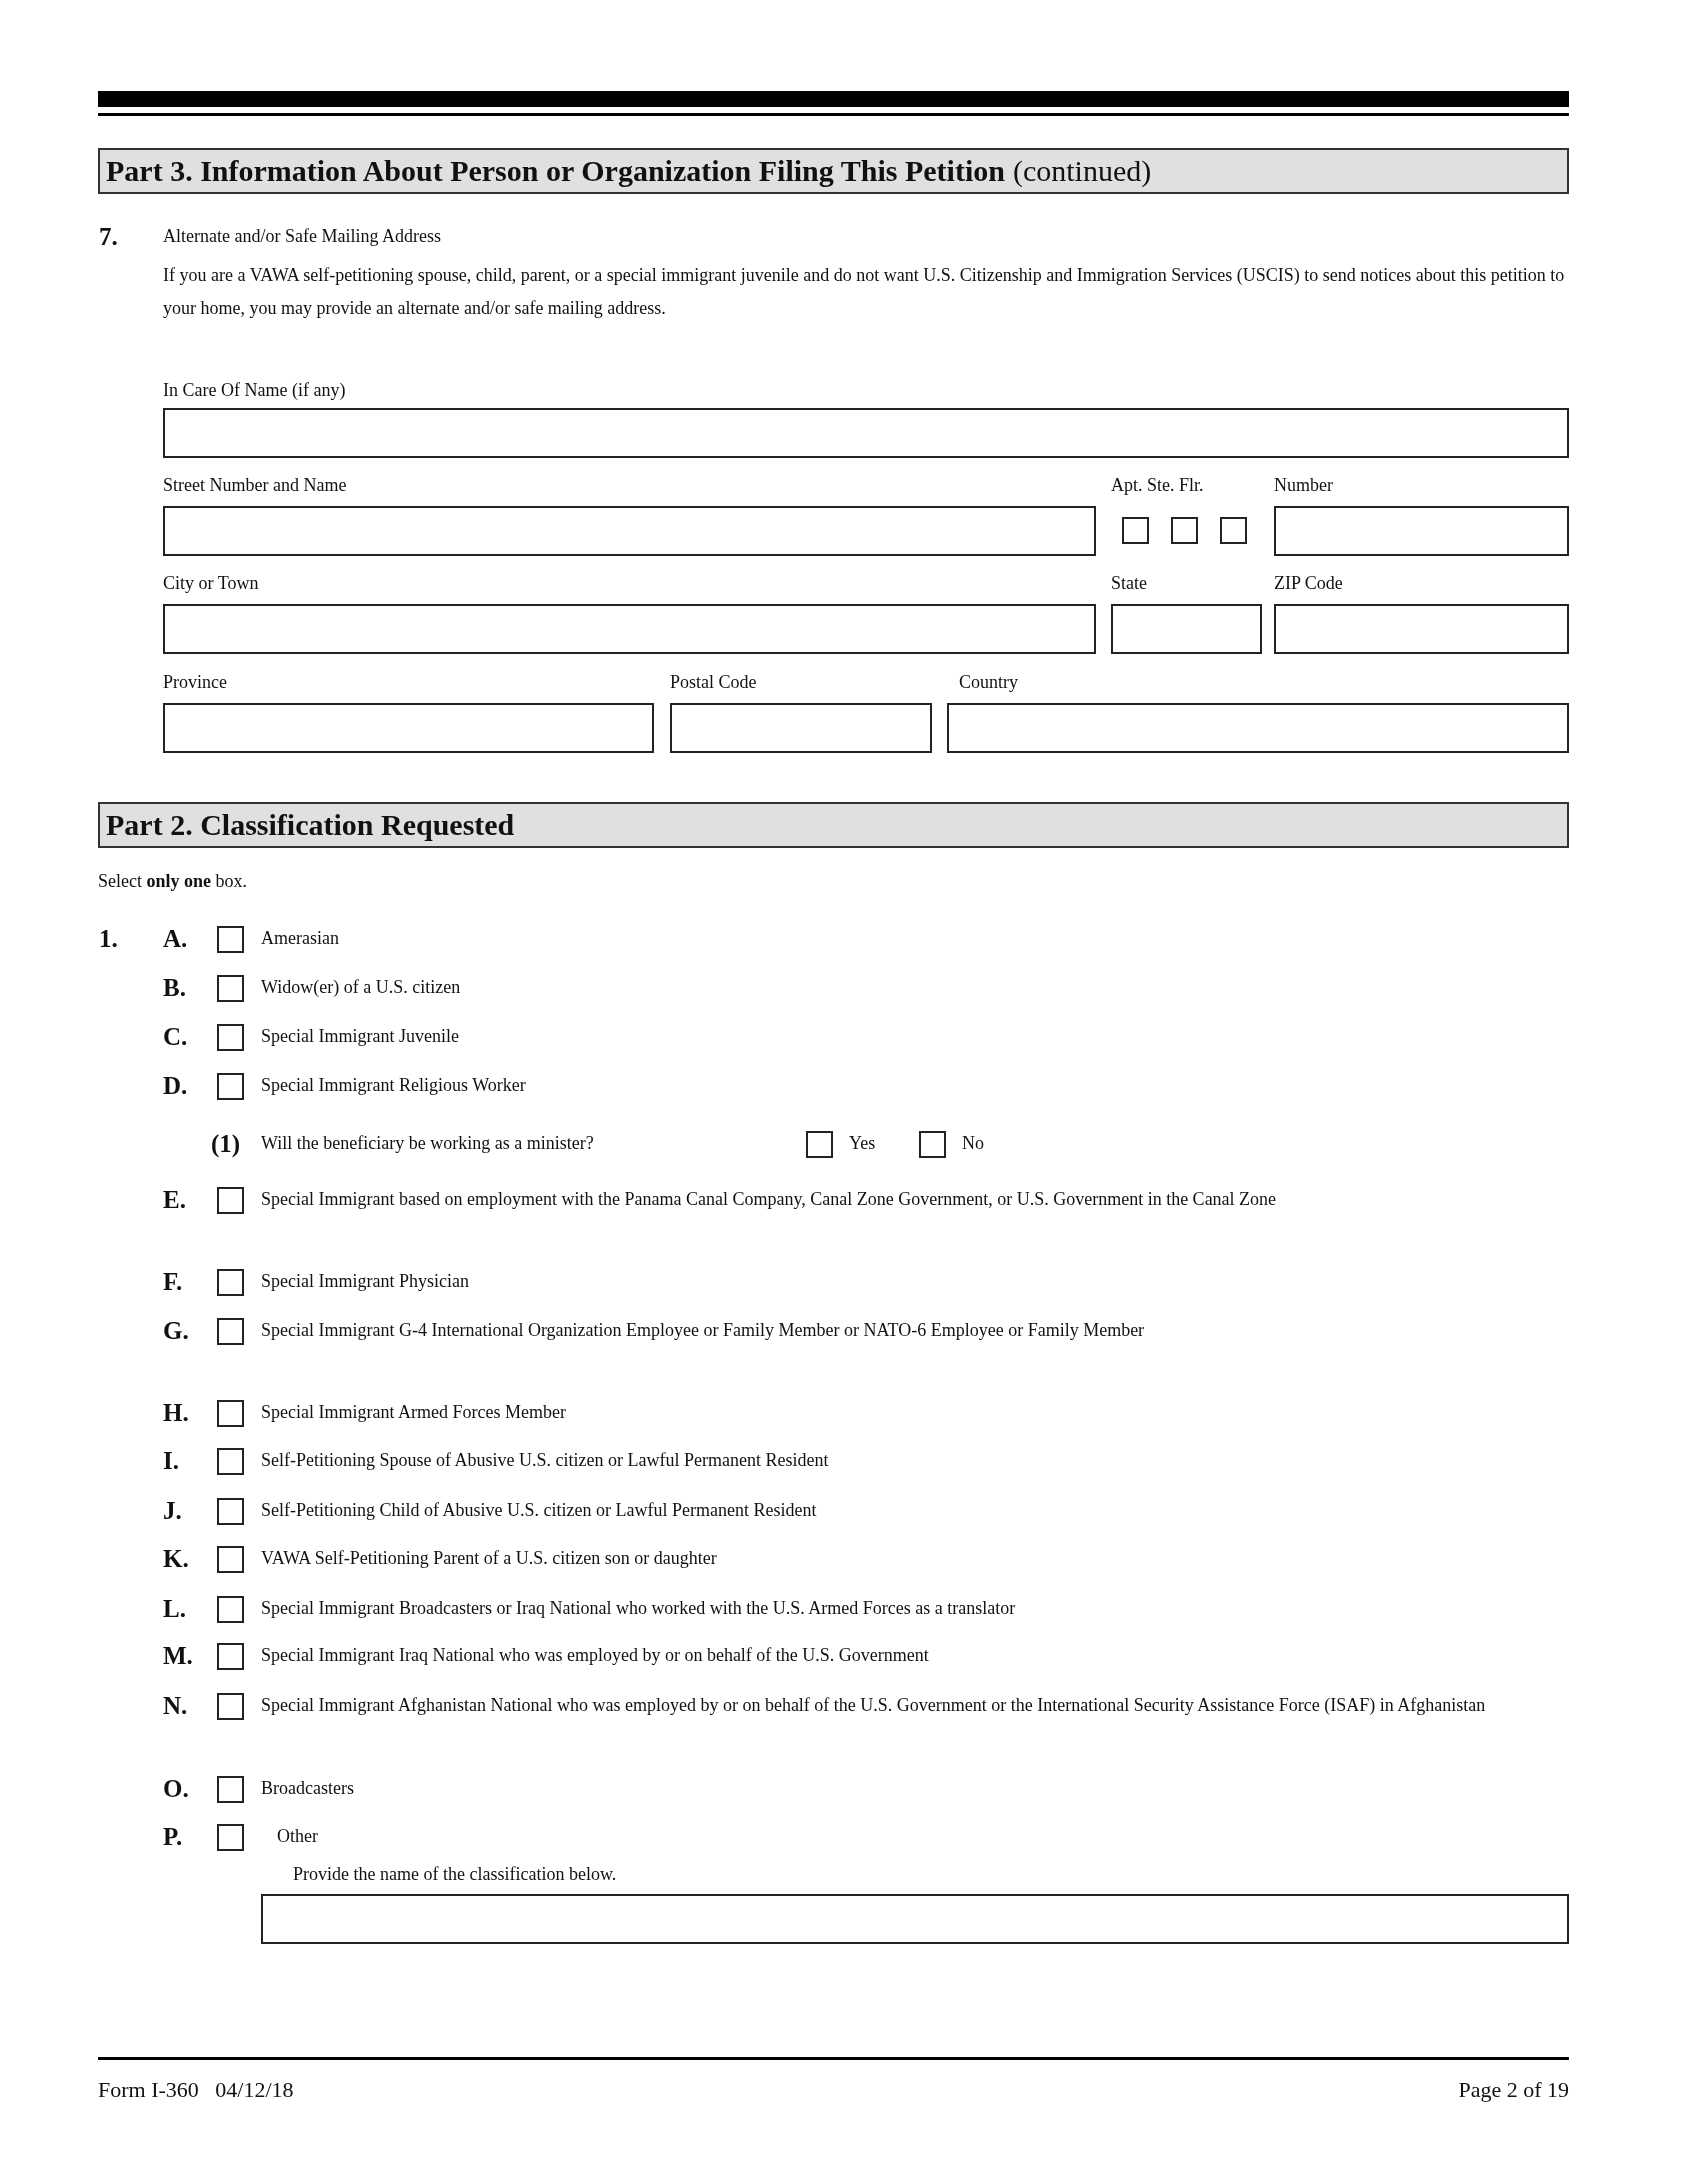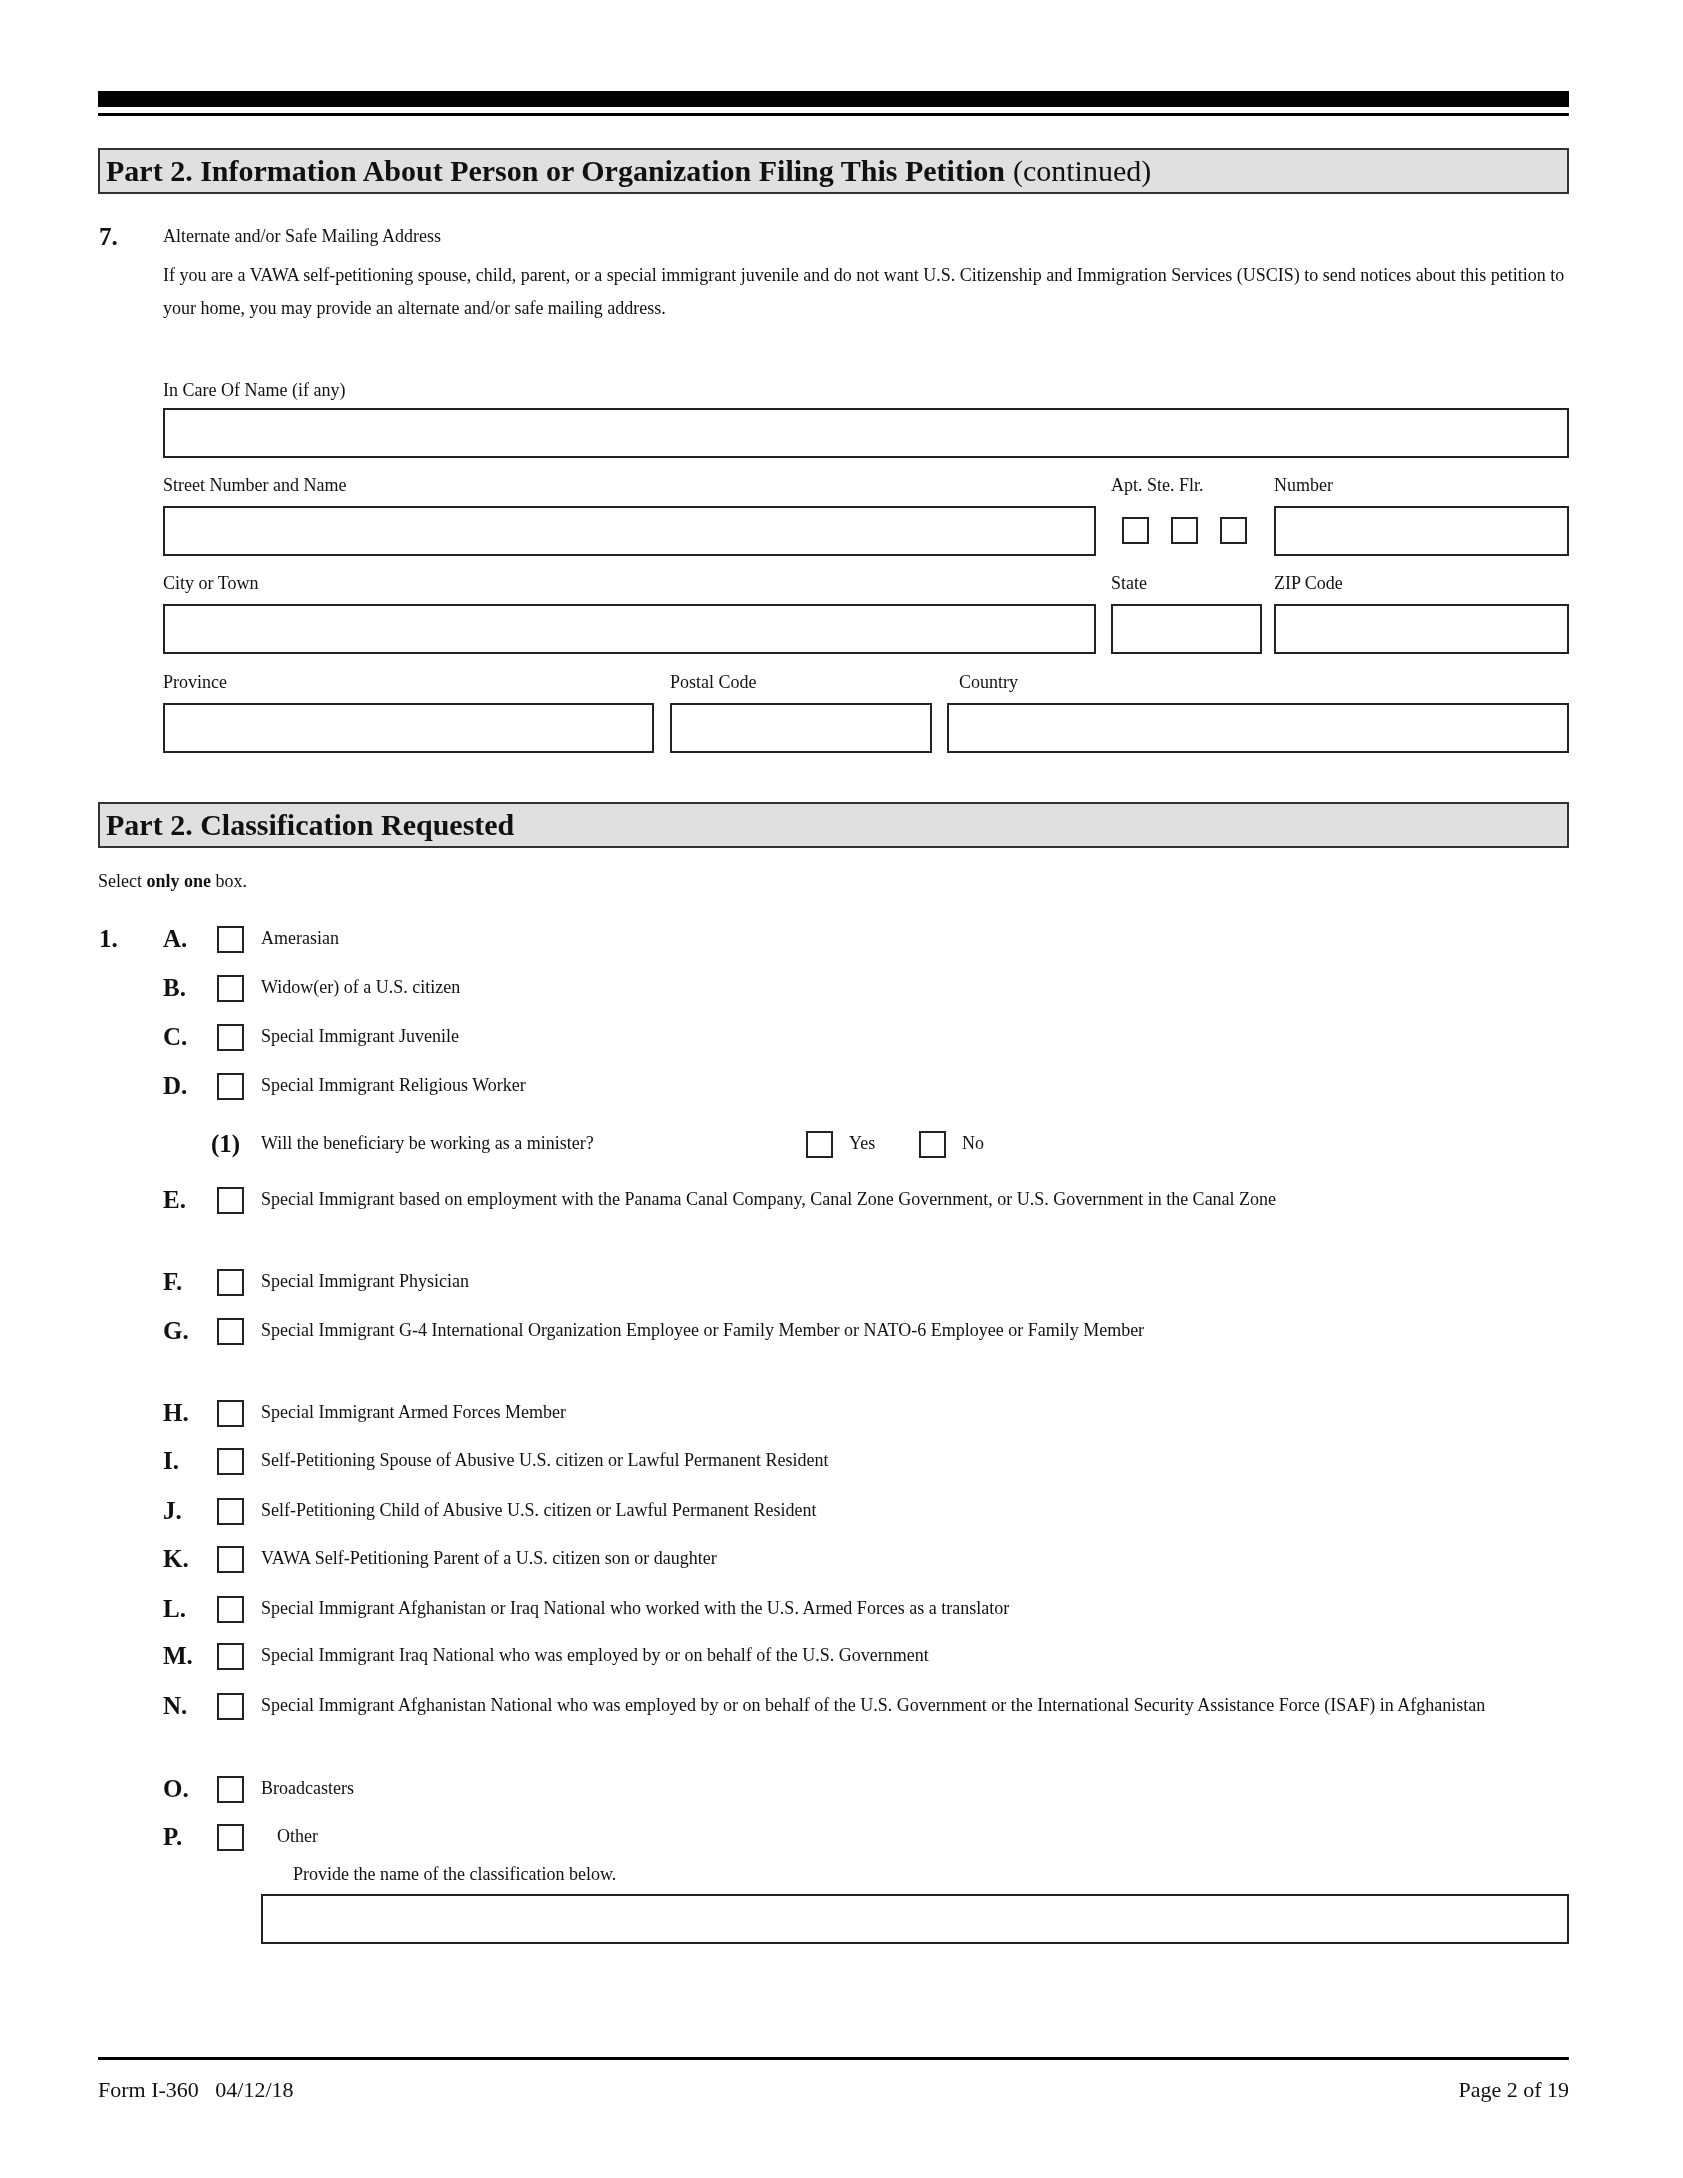--- a/index.html
+++ b/index.html
@@ -22,21 +22,21 @@
   .footer-line { left:98px; top:2057px; width:1471px; height:3px; background:#000; }
   .footer-txt { font-size:22px; top:2077px; }
 </style>
 </head>
 <body>
 
 <div class="abs thick-bar"></div>
 <div class="abs thin-line"></div>
 
 <div class="abs part-header" style="top:148px;">
-  <span class="bold">Part 2.  Information About Person or Organization Filing This Petition</span>
+  <span class="bold">Part 3.  Information About Person or Organization Filing This Petition</span>
   <span class="norm">(continued)</span>
 </div>
 
 <div class="abs num" style="left:99px; top:220px; line-height:33px;">7.</div>
 <div class="abs txt" style="left:163px; top:220px;">Alternate and/or Safe Mailing Address</div>
 <div class="abs txt wrap" style="left:163px; top:259px; width:1406px;">If you are a VAWA self-petitioning spouse, child, parent, or a special immigrant juvenile and do not want U.S. Citizenship and Immigration Services (USCIS) to send notices about this petition to your home, you may provide an alternate and/or safe mailing address.</div>
 
 <div class="abs txt" style="left:163px; top:374px;">In Care Of Name (if any)</div>
 <div class="abs field" style="left:163px; top:408px; width:1406px;"></div>
 
@@ -125,21 +125,21 @@
 <div class="abs letter" style="left:163px; top:1494px;">J.</div>
 <div class="abs cb" style="left:217px; top:1498px;"></div>
 <div class="abs txt" style="left:261px; top:1494px;">Self-Petitioning Child of Abusive U.S. citizen or Lawful Permanent Resident</div>
 
 <div class="abs letter" style="left:163px; top:1542px;">K.</div>
 <div class="abs cb" style="left:217px; top:1546px;"></div>
 <div class="abs txt" style="left:261px; top:1542px;">VAWA Self-Petitioning Parent of a U.S. citizen son or daughter</div>
 
 <div class="abs letter" style="left:163px; top:1592px;">L.</div>
 <div class="abs cb" style="left:217px; top:1596px;"></div>
-<div class="abs txt" style="left:261px; top:1592px;">Special Immigrant Afghanistan or Iraq National who worked with the U.S. Armed Forces as a translator</div>
+<div class="abs txt" style="left:261px; top:1592px;">Special Immigrant Broadcasters or Iraq National who worked with the U.S. Armed Forces as a translator</div>
 
 <div class="abs letter" style="left:163px; top:1639px;">M.</div>
 <div class="abs cb" style="left:217px; top:1643px;"></div>
 <div class="abs txt" style="left:261px; top:1639px;">Special Immigrant Iraq National who was employed by or on behalf of the U.S. Government</div>
 
 <div class="abs letter" style="left:163px; top:1689px;">N.</div>
 <div class="abs cb" style="left:217px; top:1693px;"></div>
 <div class="abs txt wrap" style="left:261px; top:1689px; width:1228px;">Special Immigrant Afghanistan National who was employed by or on behalf of the U.S. Government or the International Security Assistance Force (ISAF) in Afghanistan</div>
 
 <div class="abs letter" style="left:163px; top:1772px;">O.</div>

